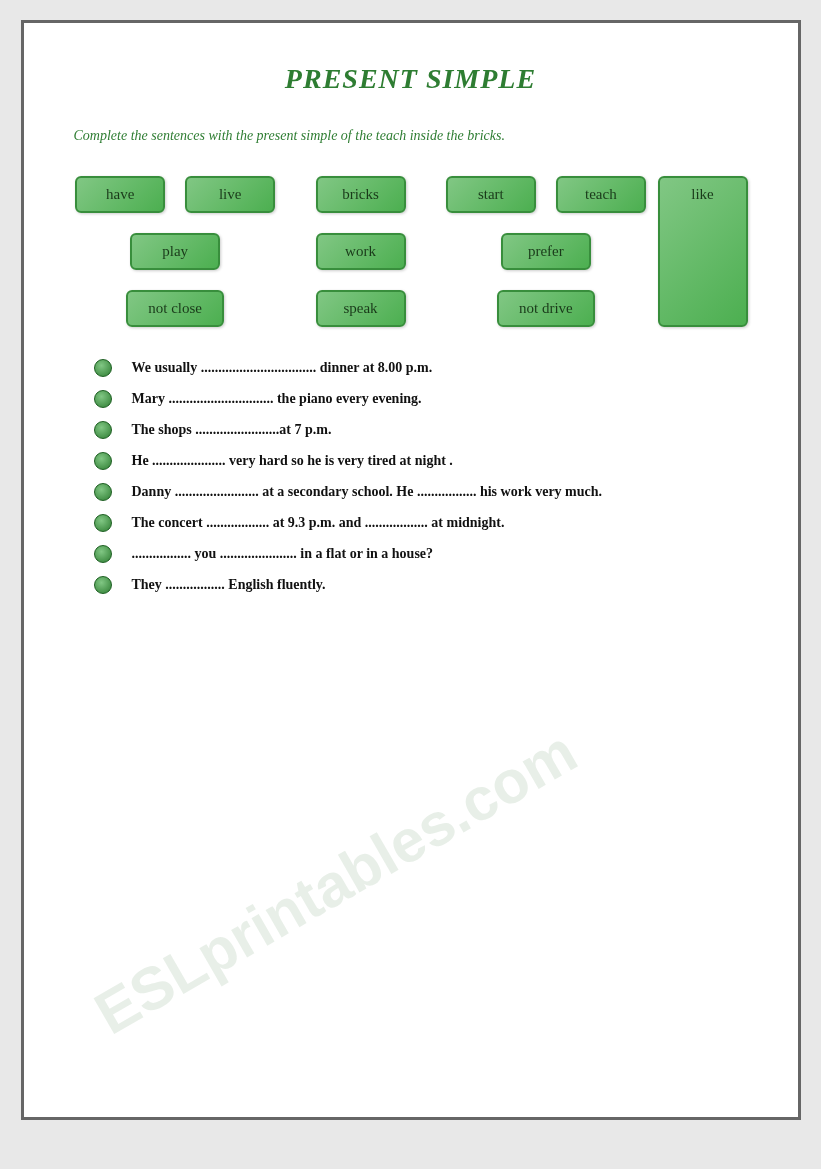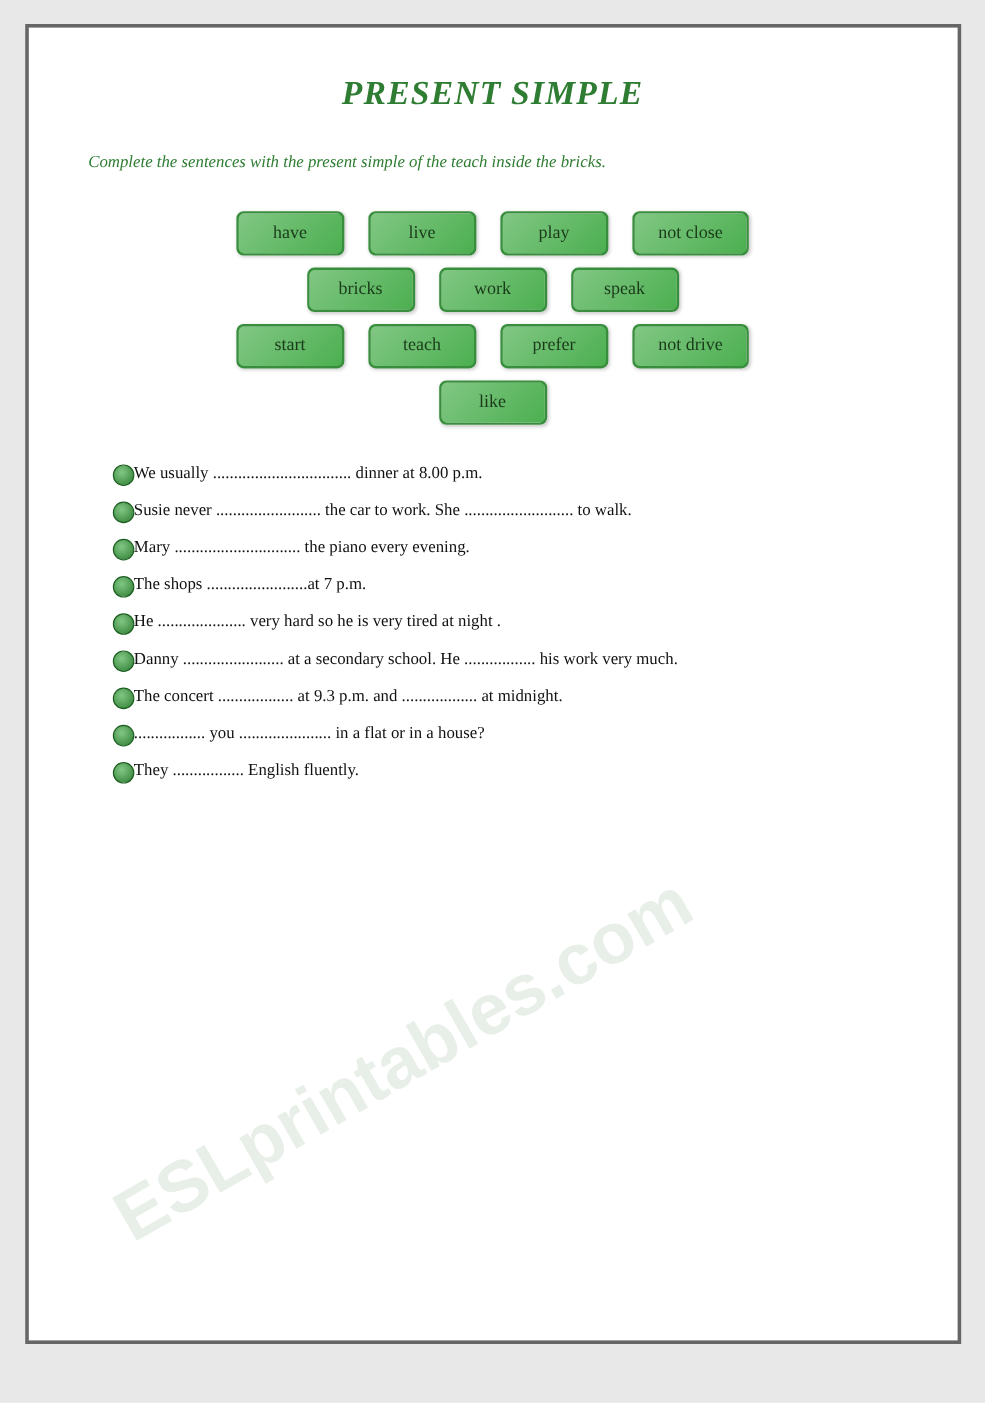--- a/index.html
+++ b/index.html
@@ -39,21 +39,21 @@
     .instructions {
       color: #2e7d32;
       font-style: italic;
       font-size: 14px;
       margin-bottom: 30px;
       line-height: 1.5;
     }
 
     .verbs-section {
       display: flex;
-      flex-direction: column;
+      flex-direction: row;
       gap: 10px;
       margin-bottom: 30px;
     }
 
     .verb-row {
       display: flex;
       justify-content: center;
       gap: 20px;
       flex-wrap: wrap;
     }
@@ -72,27 +72,28 @@
       box-shadow: 1px 1px 3px rgba(0,0,0,0.2);
     }
 
     .sentences-section {
       margin-top: 20px;
       padding-left: 20px;
     }
 
     .sentence-item {
       display: flex;
-      align-items: flex-end;
+      align-items: flex-start;
       margin-bottom: 10px;
-      gap: 0;
+      gap: 20px;
       color: #1a1a1a;
       font-size: 14px;
       font-family: 'Comic Sans MS', cursive;
       line-height: 1.5;
+      font-weight: bold;
     }
 
     .bullet {
       width: 18px;
       height: 18px;
       min-width: 18px;
       background: radial-gradient(circle at 40% 35%, #81c784, #2e7d32);
       border-radius: 50%;
       margin-top: 2px;
       border: 1px solid #1b5e20;
@@ -157,24 +158,20 @@
     </div>
   </div>
 
   <div class="sentences-section">
 
     <div class="sentence-item">
       <div class="bullet"></div>
       <span class="sentence-text">We usually .................................<span class="dots"></span> dinner at 8.00 p.m.</span>
     </div>
 
-    <div class="sentence-item">
-      <div class="bullet"></div>
-      <span class="sentence-text">Susie never ......................... the car to work. She .......................... to walk.</span>
-    </div>
 
     <div class="sentence-item">
       <div class="bullet"></div>
       <span class="sentence-text">Mary .............................. the piano every evening.</span>
     </div>
 
     <div class="sentence-item">
       <div class="bullet"></div>
       <span class="sentence-text">The shops ........................at 7 p.m.</span>
     </div>

